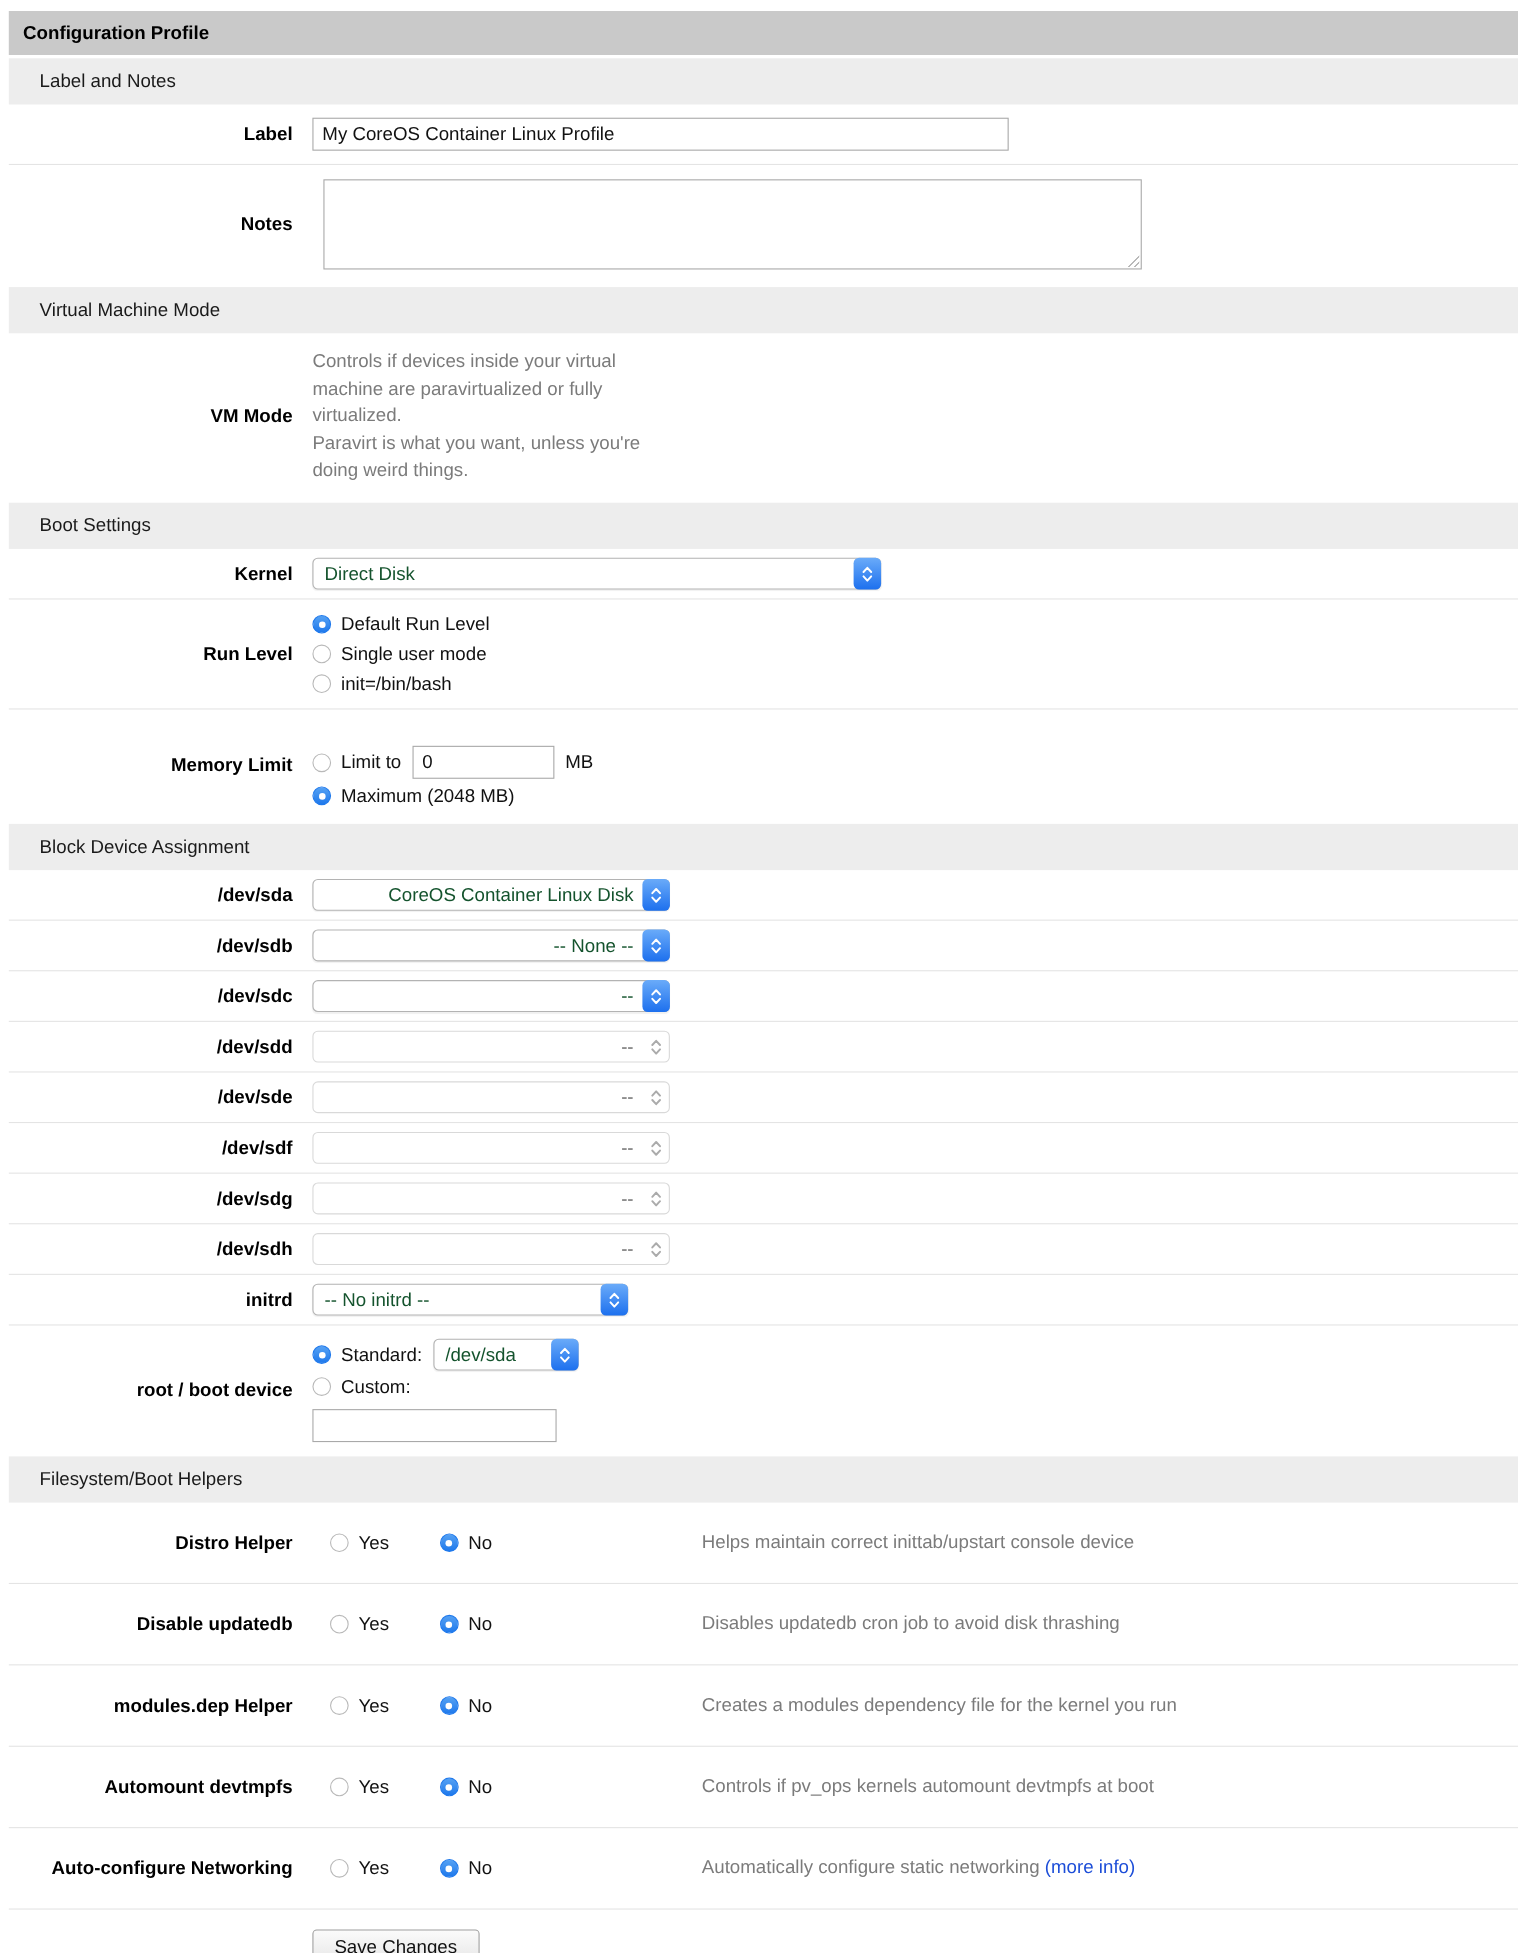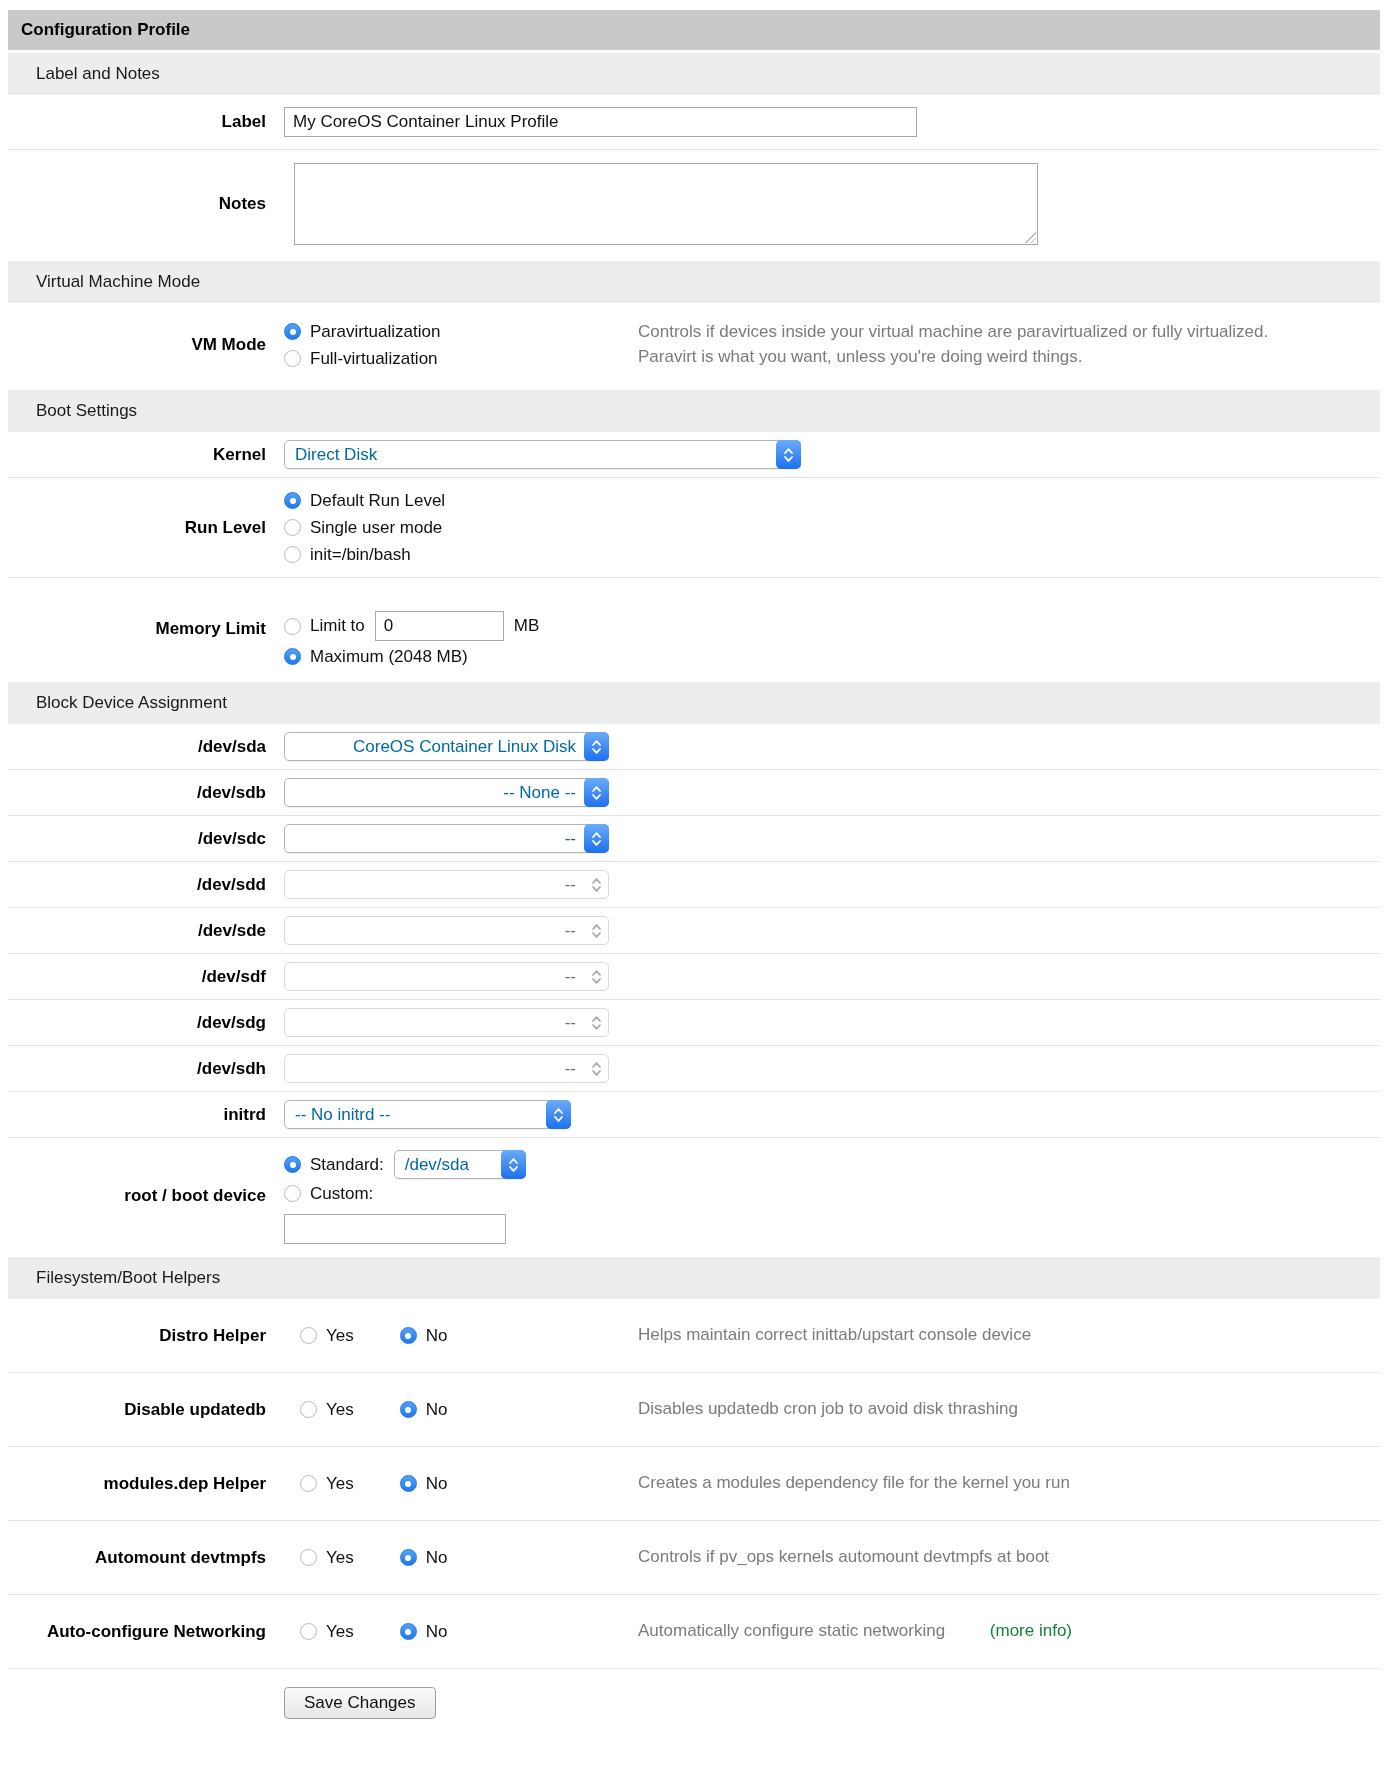--- a/index.html
+++ b/index.html
@@ -90,21 +90,21 @@
     padding-left: 10px;
     position: relative;
     box-shadow: 0 1px 1px rgba(0,0,0,0.06);
     cursor: default;
     vertical-align: middle;
   }
   .sel .val {
     flex: 1;
     white-space: nowrap;
     overflow: hidden;
-    color: #0369a1;
+    color: #14532d;
     padding-right: 8px;
   }
   .sel .stepper {
     width: 25px;
     height: 29px;
     margin: -1px -1px -1px 0;
     border-radius: 5px;
     background: linear-gradient(#6aabf9, #1d70ee);
     display: flex;
     align-items: center;
@@ -151,21 +151,21 @@
   .w-block { width: 325px; text-align: right; }
   .w-initrd { width: 287px; }
   .w-standard { width: 132px; margin-left: 10px; }
   .w-mem { width: 129px; margin: 0 10px; }
   .w-custom { width: 222px; margin-top: 6px; }
 
   .mem-line { display: flex; align-items: center; height: 32px; margin-top: 24px; }
   .root-custom-line { margin-top: 2px; }
 
   
-  a.more-info { color: #15803d; text-decoration: none; cursor: pointer; margin-left: 40px; }
+  a.more-info { color: #1d4ed8; text-decoration: none; cursor: pointer; }
 
   
   .footer { padding: 18px 0 220px 276px; }
   .save-btn {
     font: inherit;
     color: #111;
     height: 32px;
     padding: 0 19px;
     background: linear-gradient(#fbfbfb, #e6e6e6);
     border: 1px solid #9d9d9d;
@@ -198,30 +198,20 @@
     <div class="notes-wrap">
       <textarea class="notes" style=""></textarea>
       <div class="resize-grip"></div>
     </div>
   </div>
 
   <div class="sectionbar">Virtual Machine Mode</div>
 
   <div class="row with-desc vm-row">
     <div class="col-label">VM Mode</div>
-    <div>
-      <div class="opt">
-        <span class="radio checked"></span>
-        <span>Paravirtualization</span>
-      </div>
-      <div class="opt">
-        <span class="radio"></span>
-        <span>Full-virtualization</span>
-      </div>
-    </div>
     <div class="col-desc">
       <div>Controls if devices inside your virtual machine are paravirtualized or fully virtualized.</div>
       <div>Paravirt is what you want, unless you're doing weird things.</div>
     </div>
   </div>
 
   <div class="sectionbar">Boot Settings</div>
 
   <div class="row">
     <div class="col-label">Kernel</div>

